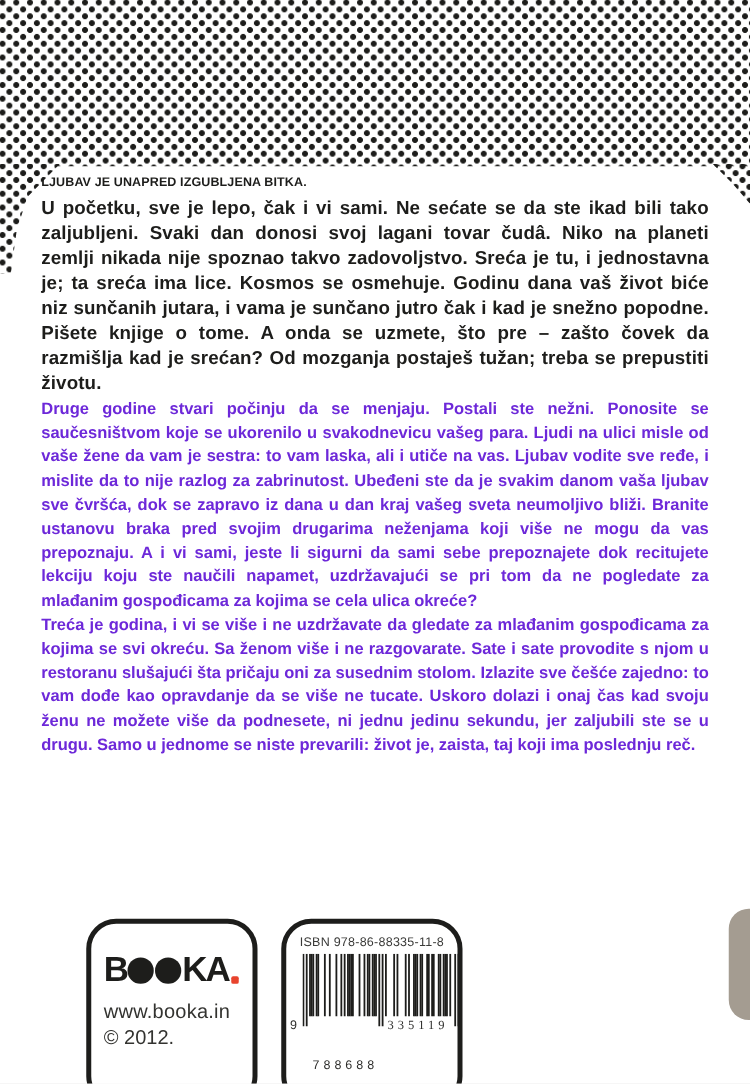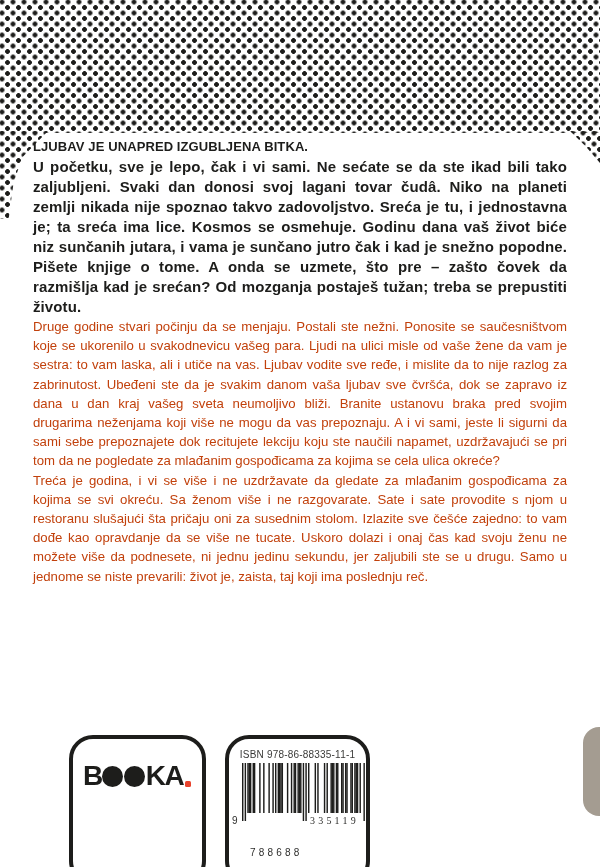--- a/index.html
+++ b/index.html
@@ -28,30 +28,30 @@
     clip-path: polygon(0 0, 100% 0, 46% 30%, 28% 60%, 18% 100%, 0 100%);
   }
   .dots-right {
     position: absolute; top: 131px; right: 0; width: 30px; height: 32px;
     clip-path: polygon(0 0, 100% 0, 100% 100%, 52% 48%);
   }
 
   
   .text-block { position: absolute; left: 33px; top: 137px; width: 534px; }
   .lead-heading {
-    font-size: 13px; line-height: 20px; font-weight: bold;
+    font-size: 10px; line-height: 20px; font-weight: bold;
     color: #1d1d1b; letter-spacing: 0.1px;
   }
   .lead-par {
     font-size: 15px; line-height: 20px; font-weight: bold;
     color: #1d1d1b; text-align: justify; letter-spacing: 0.1px;
   }
   .body-par {
-    font-size: 13.2px; line-height: 19.2px; font-weight: normal;
-    color: #c2410c; text-align: justify;
+    font-size: 13.2px; line-height: 19.2px; font-weight: bold;
+    color: #6d28d9; text-align: justify;
   }
 
   
   .round-box {
     position: absolute; top: 735px; height: 150px;
     background: #ffffff; border: 4.5px solid #1d1d1b; border-radius: 24px;
   }
   .publisher-box { left: 69px; width: 137px; padding: 25px 0 0 10px; }
   .logo-row { display: flex; align-items: center; height: 24px; }
   .logo-letter {
@@ -106,24 +106,26 @@
   </div>
 
   <div class="round-box publisher-box">
     <div class="logo-row">
       <span class="logo-letter">B</span>
       <span class="logo-o"></span>
       <span class="logo-o"></span>
       <span class="logo-letter">KA</span>
       <span class="logo-dot"></span>
     </div>
+    <div class="publisher-site">www.booka.in</div>
+    <div class="publisher-copyright">© 2012.</div>
   </div>
 
   <div class="round-box isbn-box">
-    <div class="isbn-label">ISBN 978-86-88335-11-1</div>
+    <div class="isbn-label">ISBN 978-86-88335-11-8</div>
     <div class="barcode-wrap">
       <svg id="barcode-svg" width="126" height="62" viewBox="0 0 126 62" xmlns="http://www.w3.org/2000/svg">
           <rect x="0.00" y="0" width="1.44" height="58" fill="#1d1d1b"></rect>
           <rect x="2.64" y="0" width="1.44" height="58" fill="#1d1d1b"></rect>
           <rect x="5.28" y="0" width="1.44" height="50" fill="#1d1d1b"></rect>
           <rect x="6.60" y="0" width="1.44" height="50" fill="#1d1d1b"></rect>
           <rect x="7.92" y="0" width="1.44" height="50" fill="#1d1d1b"></rect>
           <rect x="10.56" y="0" width="1.44" height="50" fill="#1d1d1b"></rect>
           <rect x="11.88" y="0" width="1.44" height="50" fill="#1d1d1b"></rect>
           <rect x="17.16" y="0" width="1.44" height="50" fill="#1d1d1b"></rect>

